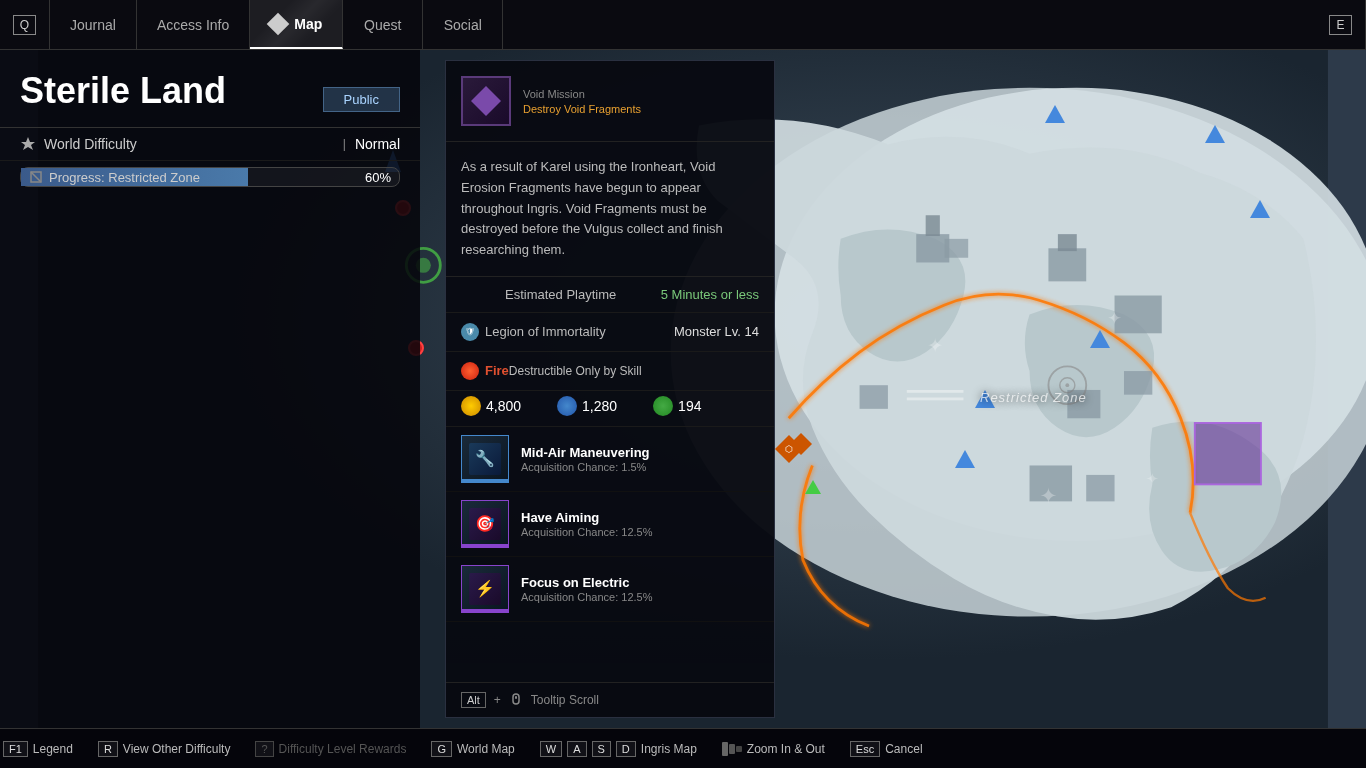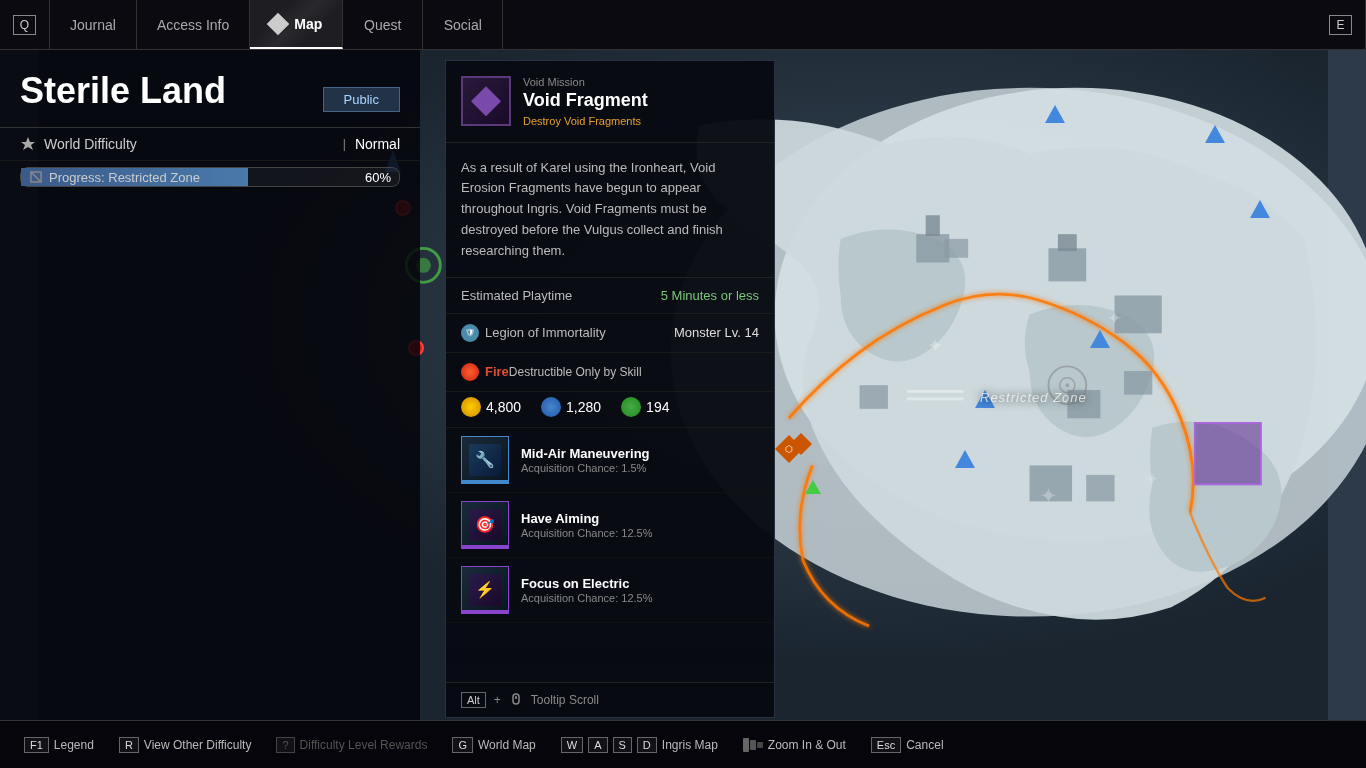--- a/index.html
+++ b/index.html
@@ -239,21 +239,21 @@
     }
 
     .mission-stat-row {
       display: flex;
       align-items: center;
       justify-content: space-between;
       padding: 10px 15px;
       border-bottom: 1px solid #1a1a1a;
       font-size: 13px;
     }
-    .mission-stat-label { color: #bbb; }
+    .mission-stat-label { color: #bbb; margin-left: 44px; }
     .mission-stat-value { color: #7ac87a; font-size: 13px; text-align: right; }
 
     .mission-legion-row {
       display: flex;
       align-items: center;
       justify-content: space-between;
       padding: 10px 15px;
       border-bottom: 1px solid #1a1a1a;
       font-size: 13px;
     }
@@ -297,21 +297,21 @@
     
     .rewards-header {
       padding: 10px 15px 5px;
       color: #fff;
       font-size: 15px;
       font-weight: bold;
     }
     .rewards-currency {
       display: flex;
       align-items: center;
-      gap: 20px;
+      gap: 36px;
       padding: 5px 15px 10px;
       border-bottom: 1px solid #1a1a1a;
     }
     .currency-item {
       display: flex;
       align-items: center;
       gap: 5px;
       font-size: 14px;
       color: #fff;
     }
@@ -375,26 +375,26 @@
       padding: 1px 5px;
       font-size: 11px;
       color: #ccc;
     }
 
     
     #bottom-bar {
       position: absolute;
       bottom: 0;
       left: 0; right: 0;
-      height: 48px;
+      height: 40px;
       background: rgba(5,5,10,0.97);
       border-top: 1px solid #333;
       display: flex;
       align-items: center;
-      padding: 0 24px;
+      padding: 0 3px;
       gap: 25px;
       z-index: 100;
     }
     .bottom-hint {
       display: flex;
       align-items: center;
       gap: 5px;
       font-size: 12px;
       color: #bbb;
     }
@@ -628,21 +628,20 @@
 </div>
 
 <div id="mission-panel">
 
   <div class="mission-header">
     <div class="mission-icon-box">
       <div class="mission-icon-inner"></div>
     </div>
     <div class="mission-title-area">
       <div class="mission-type">Void Mission</div>
-      <div class="mission-name">Void Fragment</div>
       <div class="mission-subtitle">Destroy Void Fragments</div>
     </div>
   </div>
 
   <div class="mission-body">As a result of Karel using the Ironheart, Void Erosion Fragments have begun to appear throughout Ingris. Void Fragments must be destroyed before the Vulgus collect and finish researching them.</div>
 
   <div class="mission-stat-row">
     <span class="mission-stat-label">Estimated Playtime</span>
     <span class="mission-stat-value" style="color:#7ac87a;">5 Minutes or less</span>
   </div>

